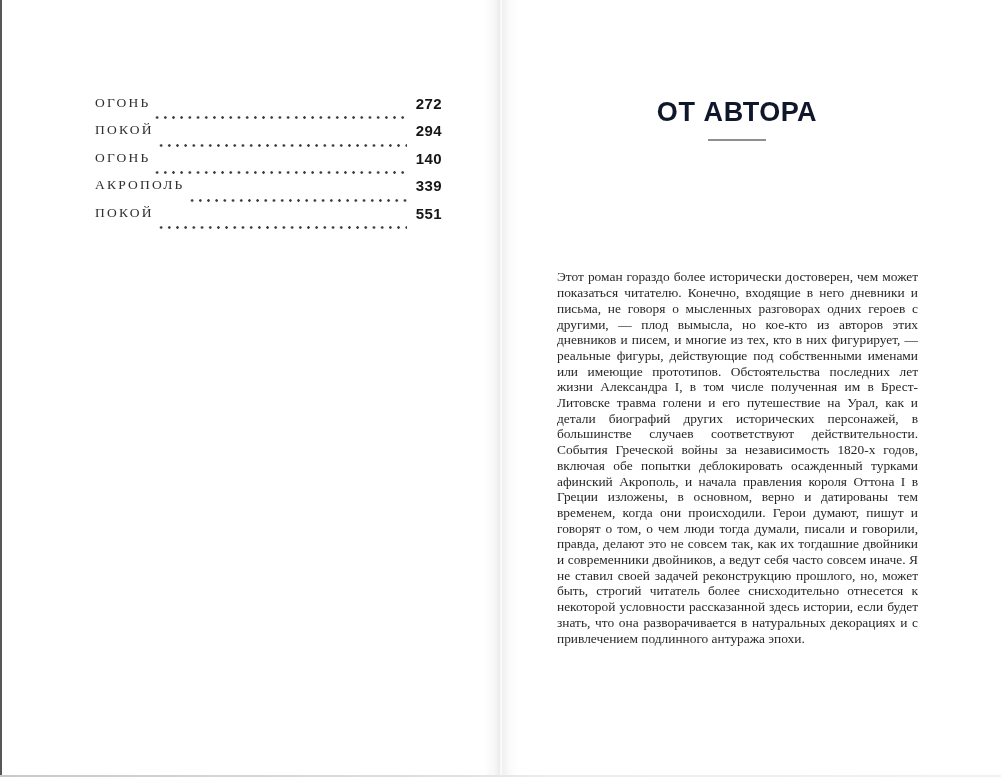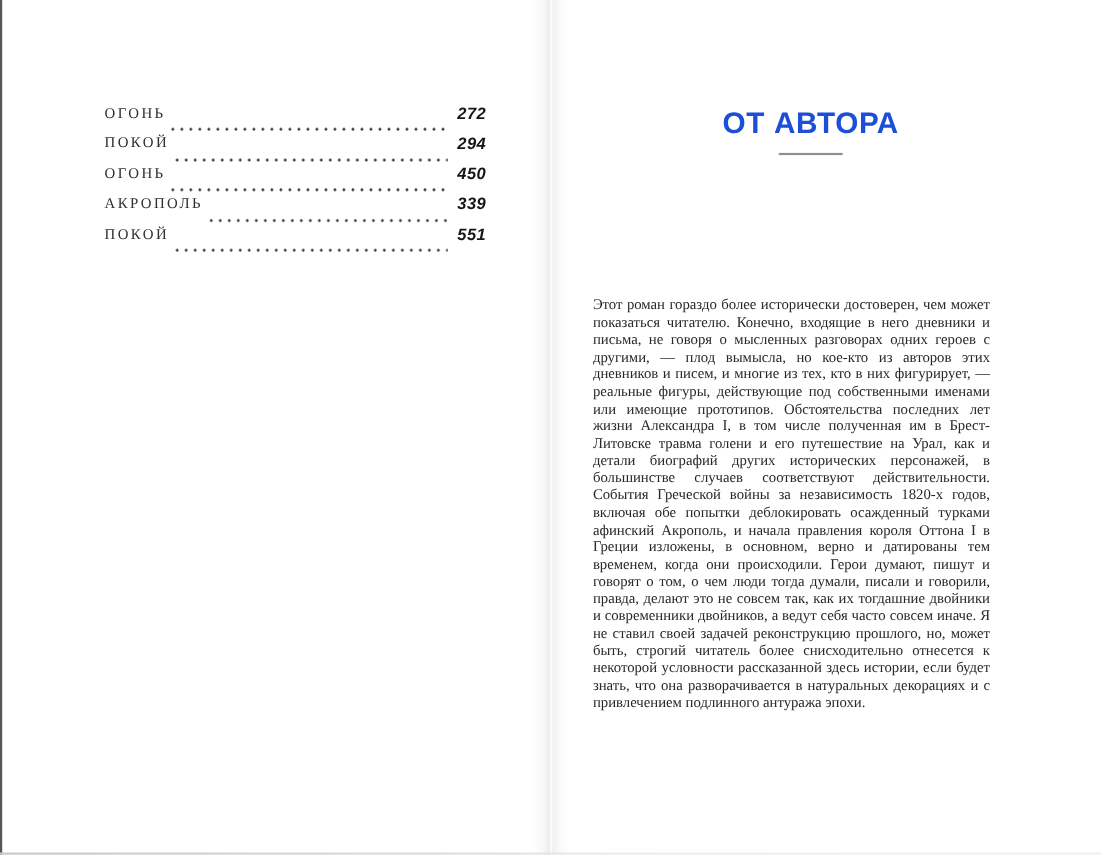--- a/index.html
+++ b/index.html
@@ -60,44 +60,43 @@
     margin: 0 9px 3px 3px;
     background: radial-gradient(circle, #3c3c3c 1.05px, rgba(0,0,0,0) 1.5px) left bottom / 8.2px 3px repeat-x;
   }
   .toc-num {
     font-family: "Liberation Sans", sans-serif;
     font-weight: 700;
     font-size: 15px;
     letter-spacing: 0.4px;
     color: #161616;
     white-space: nowrap;
-    font-style: italic;
   }
 
   
   .author-head {
     position: absolute; left: 556px; top: 97px;
     width: 362px;
     text-align: center;
   }
   .author-title {
     margin: 0;
     font-family: "Liberation Sans", sans-serif;
     font-weight: 700;
     font-size: 27px;
     letter-spacing: 0.6px;
-    color: #1d4ed8;
+    color: #0f172a;
   }
   .author-rule {
     width: 58px; height: 2px;
     background: #8f8f8f;
     margin: 11px auto 0 auto;
   }
   .author-body {
-    position: absolute; left: 539px; top: 256px;
+    position: absolute; left: 557px; top: 256px;
     width: 361px;
     font-family: "Liberation Serif", serif;
     font-size: 13.4px;
     line-height: 15.7px;
     text-align: justify;
     color: #272727;
   }
 </style>
 </head>
 <body>
@@ -113,21 +112,21 @@
     <span class="toc-num">272</span>
   </div>
   <div class="toc-row">
     <span class="toc-label">ПОКОЙ</span>
     <span class="toc-leader"></span>
     <span class="toc-num">294</span>
   </div>
   <div class="toc-row">
     <span class="toc-label">ОГОНЬ</span>
     <span class="toc-leader"></span>
-    <span class="toc-num">450</span>
+    <span class="toc-num">140</span>
   </div>
   <div class="toc-row">
     <span class="toc-label">АКРОПОЛЬ</span>
     <span class="toc-leader"></span>
     <span class="toc-num">339</span>
   </div>
   <div class="toc-row">
     <span class="toc-label">ПОКОЙ</span>
     <span class="toc-leader"></span>
     <span class="toc-num">551</span>

